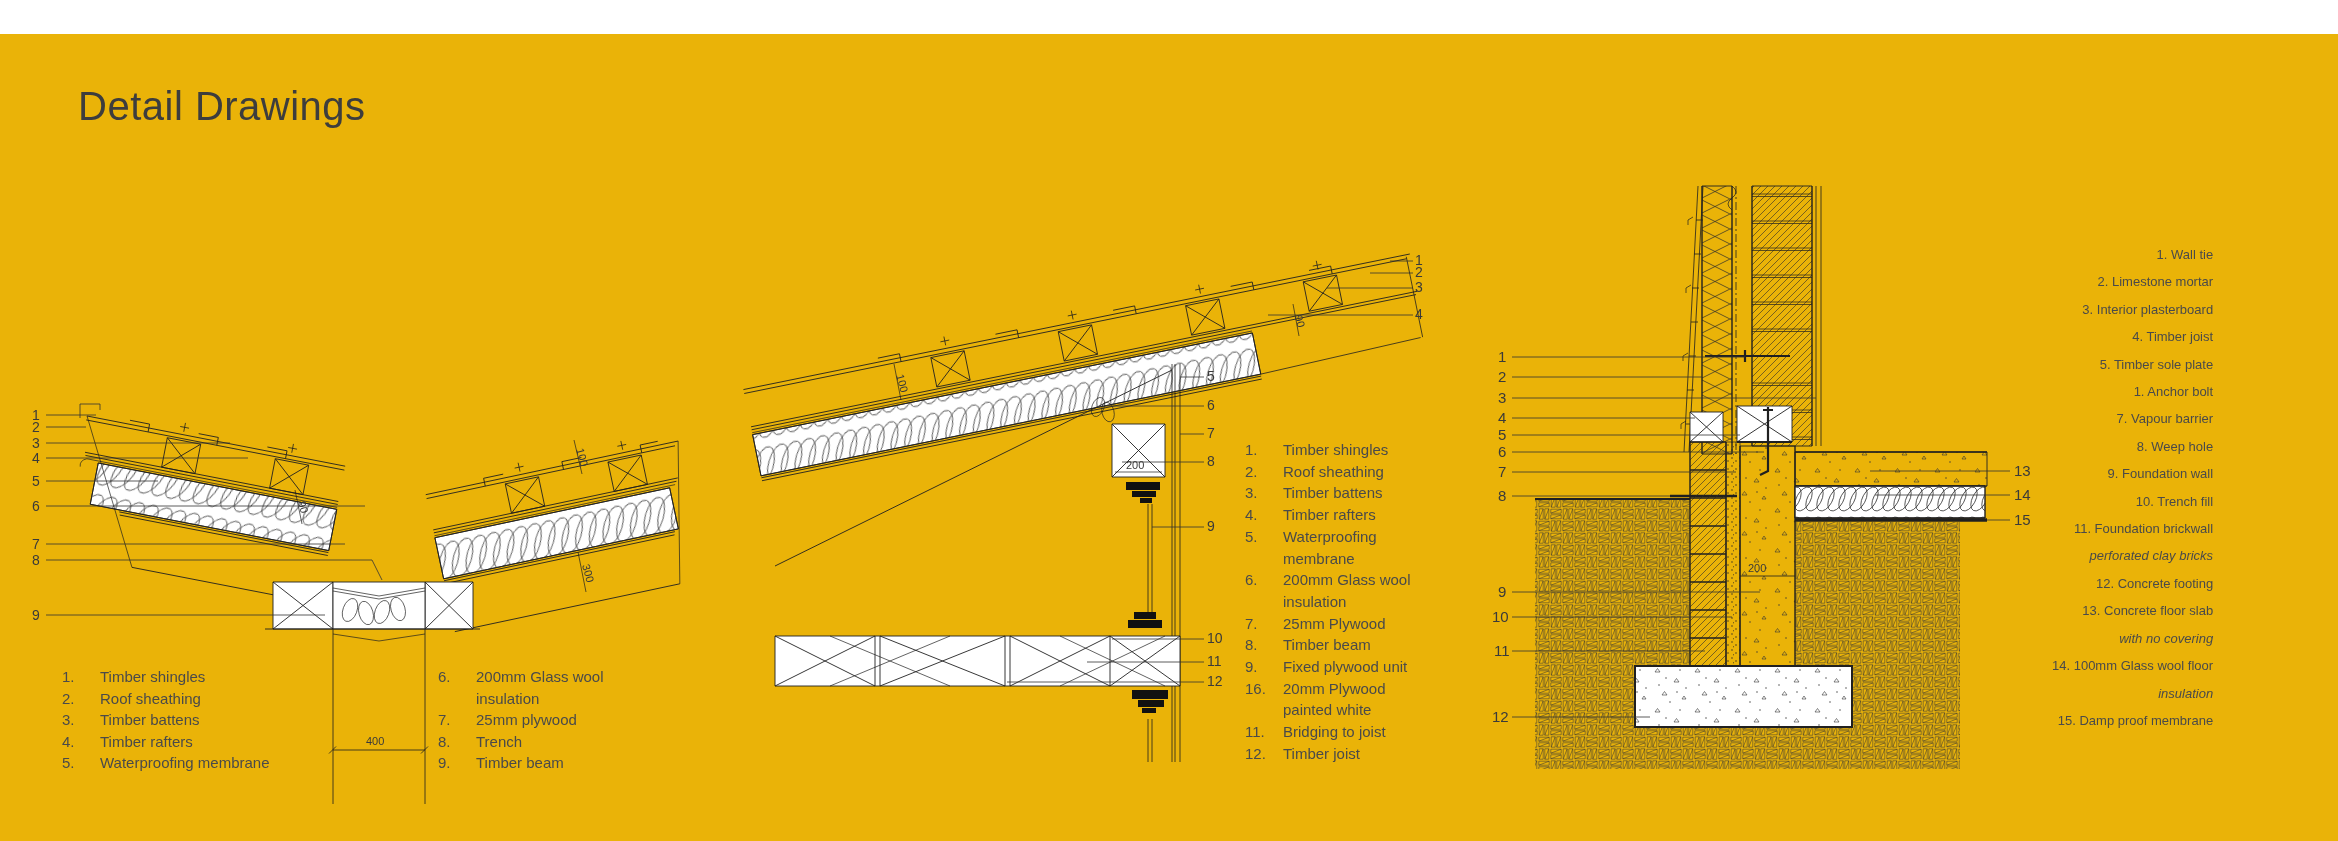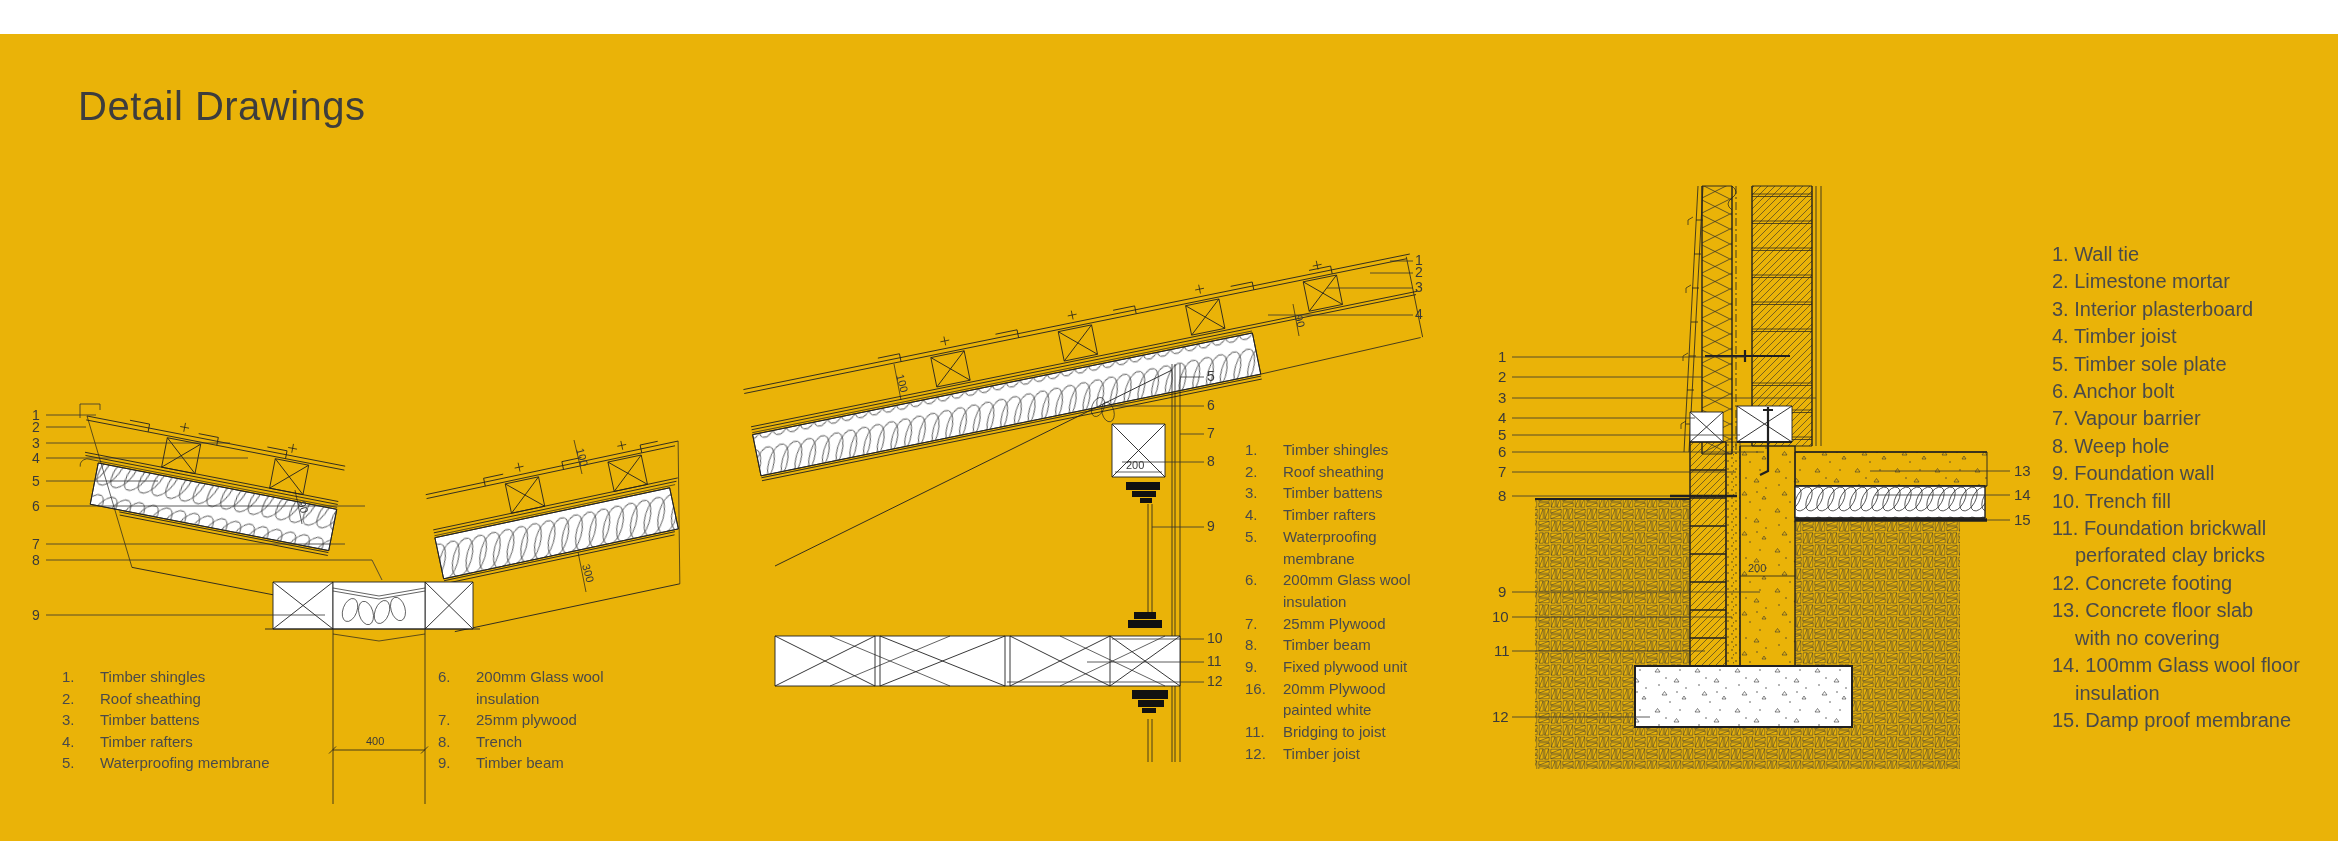--- a/index.html
+++ b/index.html
@@ -9,24 +9,24 @@
          color:#3d3d3d;letter-spacing:0.5px;}
   svg{position:absolute;overflow:visible;}
   svg line,svg path,svg rect,svg ellipse,svg polyline{vector-effect:non-scaling-stroke;}
   .co{font-size:14px;fill:#3a3a3a;}
   .co3{font-size:15px;fill:#3a3a3a;}
   .dim{font-size:11px;fill:#3a3a3a;}
   .legend{position:absolute;color:#4a4a4a;font-size:15px;line-height:21.5px;white-space:nowrap;}
   .legend .row{display:flex;}
   .legend .lnum{display:inline-block;width:26px;flex:none;}
   .legend .ltxt{display:inline-block;margin-left:12px;}
-  .legend3{position:absolute;left:2052px;top:207px;color:#4a4a4a;font-size:20px;
-           line-height:27.4px;white-space:nowrap;}
+  .legend3{position:absolute;left:2052px;top:207px;color:#4a4a4a;font-size:13px;
+           line-height:27.4px;white-space:nowrap;text-align:right;}
   .legend3 .l3row{display:block;}
-  .legend3 .ind{padding-left:23px;}
+  .legend3 .ind{padding-left:23px;font-style:italic;}
   .defs{position:absolute;width:0;height:0;}
 </style>
 </head>
 <body>
 
 <div class="page">
 
   <div class="title">Detail Drawings</div>
 
   <svg class="defs" aria-hidden="true">
@@ -505,21 +505,21 @@
       <text class="dim" x="258" y="388">200</text>
     </g>
   </svg>
 
   <div class="legend3">
     <div class="l3row">1. Wall tie</div>
     <div class="l3row">2. Limestone mortar</div>
     <div class="l3row">3. Interior plasterboard</div>
     <div class="l3row">4. Timber joist</div>
     <div class="l3row">5. Timber sole plate</div>
-    <div class="l3row">6. Anchor bolt</div>
+    <div class="l3row">1. Anchor bolt</div>
     <div class="l3row">7. Vapour barrier</div>
     <div class="l3row">8. Weep hole</div>
     <div class="l3row">9. Foundation wall</div>
     <div class="l3row">10. Trench fill</div>
     <div class="l3row">11. Foundation brickwall</div>
     <div class="l3row ind">perforated clay bricks</div>
     <div class="l3row">12. Concrete footing</div>
     <div class="l3row">13. Concrete floor slab</div>
     <div class="l3row ind">with no covering</div>
     <div class="l3row">14. 100mm Glass wool floor</div>

